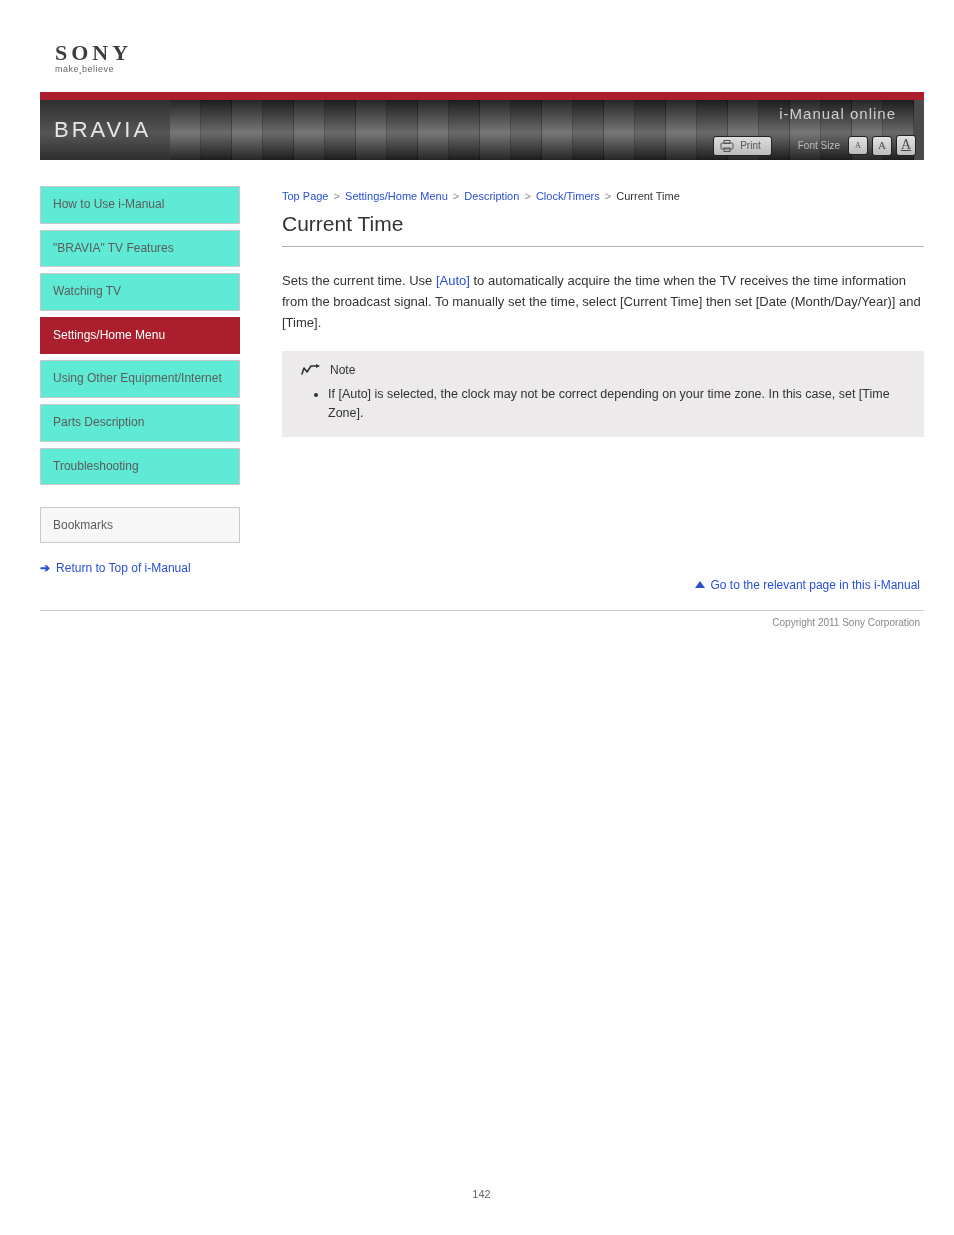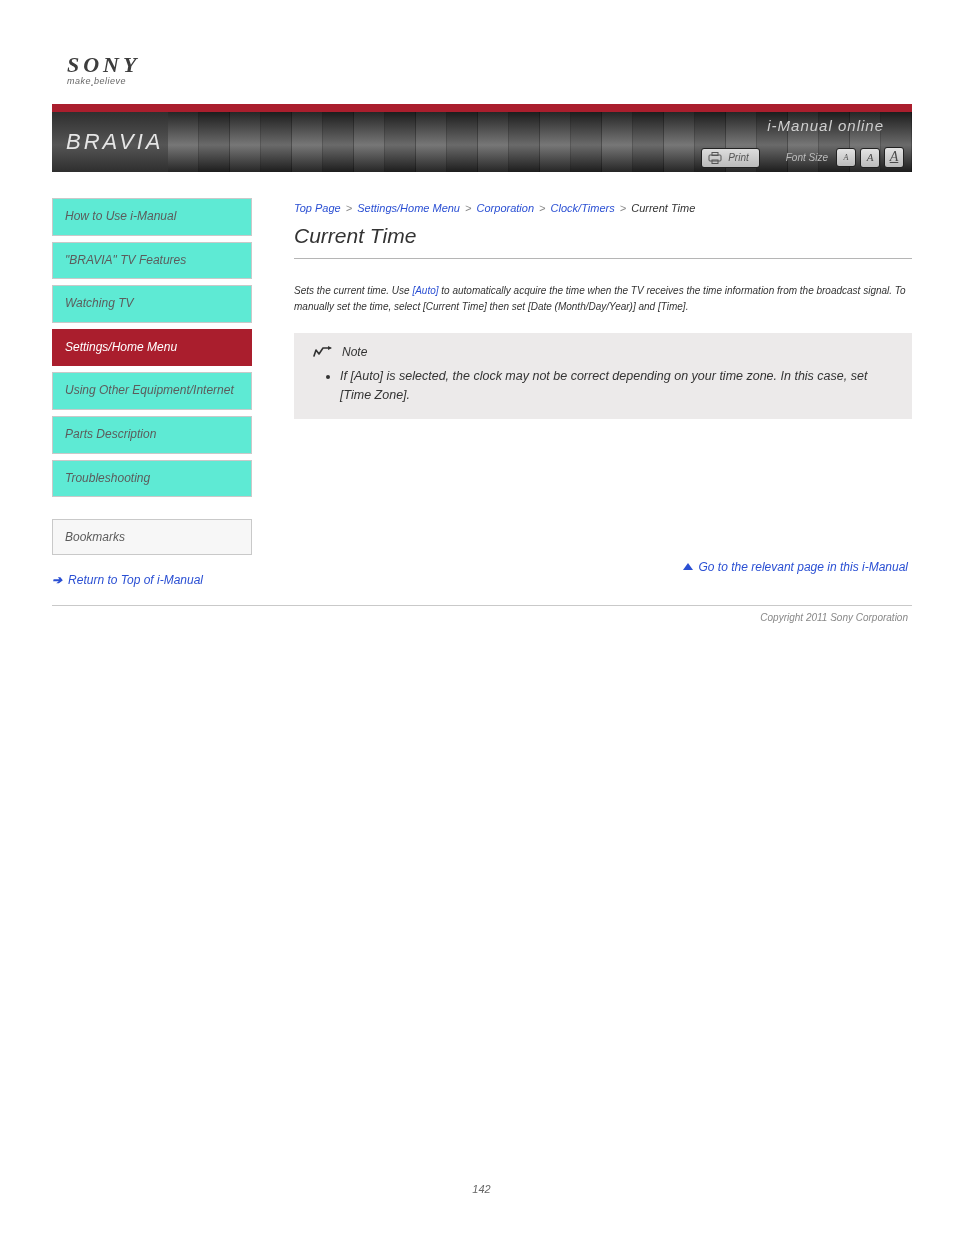--- a/index.html
+++ b/index.html
@@ -4,21 +4,21 @@
 <style>
   * { margin: 0; padding: 0; box-sizing: border-box; }
   body {
     font-family: Arial, Helvetica, sans-serif;
     background: #ffffff;
     color: #333;
     width: 954px;
     margin: 0 auto;
     font-size: 13px;
   }
-  .page-outer { padding: 12px; font-style: italic; }
+  .page-outer { padding: 0; }
 
   .top-spacer { height: 40px; }
 
   .sony-logo {
     margin-left: 55px;
     margin-bottom: 18px;
   }
   .sony-word {
     font-family: "Times New Roman", serif;
     font-weight: 900;
@@ -126,21 +126,21 @@
     margin: 4px 0 10px 0;
   }
   .title-rule {
     border: none;
     border-top: 1px solid #b5b5b5;
     margin-bottom: 24px;
     margin-left: 0;
   }
 
   .body-text {
-    font-size: 10px;
+    font-size: 13px;
     color: #333;
     line-height: 1.6;
     margin-bottom: 6px;
   }
   .body-text .link { color: #2a4fd3; cursor: pointer; }
 
   .note-box {
     background: #eceaea;
     margin-top: 18px;
     padding: 12px 18px 14px 18px;
@@ -346,21 +346,21 @@
 
       <div class="imanual-link">
         <span class="arrow">➔</span><a>Return to Top of i-Manual</a>
       </div>
     </div>
 
     <div class="main">
       <div class="breadcrumb">
         <span class="link">Top Page</span> <span class="sep">&gt;</span>
         <span class="link">Settings/Home Menu</span> <span class="sep">&gt;</span>
-        <span class="link">Corporation</span> <span class="sep">&gt;</span>
+        <span class="link">Description</span> <span class="sep">&gt;</span>
         <span class="link">Clock/Timers</span> <span class="sep">&gt;</span>
         <span>Current Time</span>
       </div>
 
       <h1 class="article-title">Current Time</h1>
       <hr class="title-rule">
 
       <p class="body-text">
         Sets the current time. Use <span class="link">[Auto]</span> to automatically acquire the time when the TV receives the time information from the broadcast signal. To manually set the time, select [Current Time] then set [Date (Month/Day/Year)] and [Time].
       </p>

